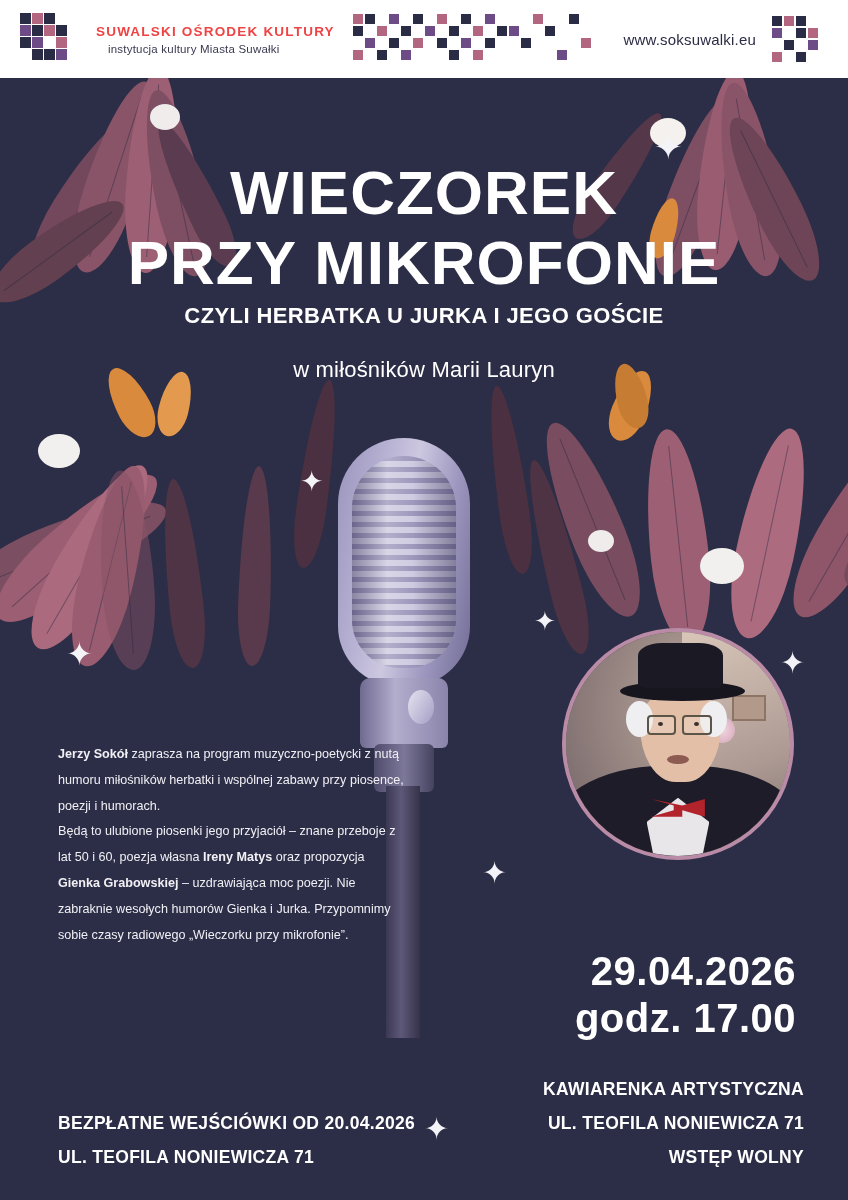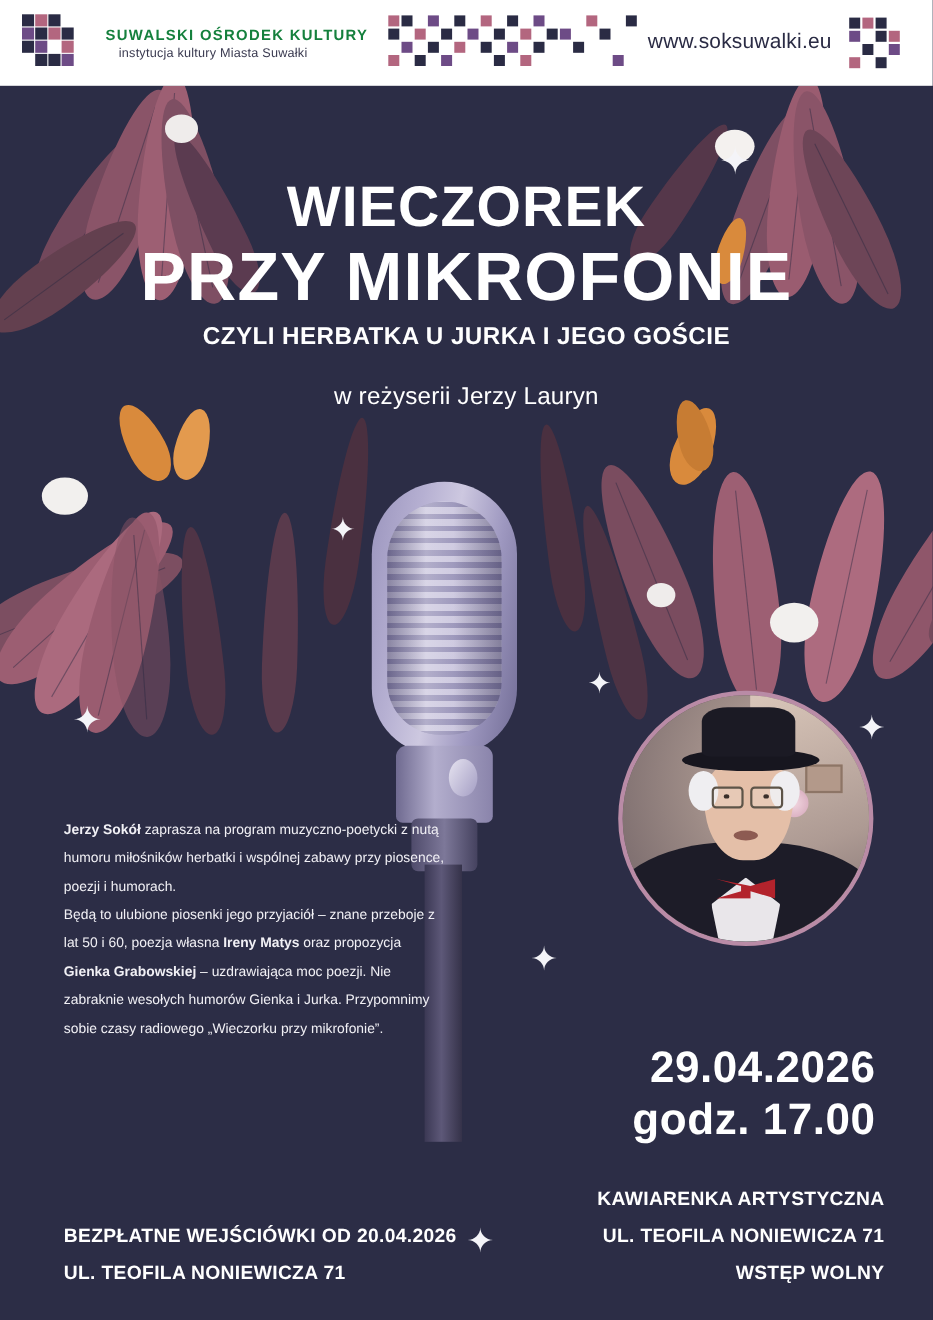--- a/index.html
+++ b/index.html
@@ -32,40 +32,40 @@
   }
   .hdr-text {
     margin-left: 14px;
     flex: 0 0 auto;
     text-align: left;
   }
   .hdr-title {
     font-size: 13.5px;
     font-weight: bold;
     letter-spacing: 1.2px;
-    color: #15803d;
+    color: #ef4444;
     line-height: 1.3;
   }
   .hdr-sub {
     font-size: 11.5px;
     color: #3a3a50;
     letter-spacing: 0.2px;
     margin-top: 3px;
     padding-left: 12px;
   }
   .hdr-pattern-mid {
     flex: 1 1 auto;
     height: 54px;
     margin: 0 10px 0 14px;
     position: relative;
     overflow: hidden;
   }
   .hdr-url {
     flex: 0 0 auto;
-    font-size: 19px;
+    font-size: 15px;
     color: #2a2b44;
     letter-spacing: 0.2px;
   }
   .hdr-logo-right {
     width: 58px; height: 50px;
     margin: 0 18px 0 16px;
     position: relative;
     flex: 0 0 auto;
   }
   .px { position: absolute; }
@@ -112,21 +112,21 @@
 
   
   .title-block {
     position: absolute;
     top: 84px; left: 0;
     width: 848px;
     text-align: center;
     z-index: 20;
   }
   .t1 {
-    font-size: 52px;
+    font-size: 62px;
     font-weight: bold;
     color: #ffffff;
     letter-spacing: 1px;
     line-height: 1.0;
     text-transform: uppercase;
   }
   .t2 {
     font-size: 62px;
     font-weight: bold;
     color: #ffffff;
@@ -538,21 +538,21 @@
   <div class="sparkle" style="left:534px;top:530px;font-size:26px;">✦</div>
   <div class="sparkle" style="left:66px;top:560px;font-size:32px;">✦</div>
   <div class="sparkle" style="left:780px;top:570px;font-size:30px;">✦</div>
   <div class="sparkle" style="left:482px;top:780px;font-size:30px;">✦</div>
   <div class="sparkle" style="left:424px;top:1036px;font-size:30px;">✦</div>
 
   <div class="title-block">
     <div class="t1">WIECZOREK</div>
     <div class="t2">PRZY MIKROFONIE</div>
     <div class="t3">CZYLI HERBATKA U JURKA I JEGO GOŚCIE</div>
-    <div class="t4">w reżyserii Jerzy Lauryn</div>
+    <div class="t4">w miłośników Marii Lauryn</div>
   </div>
 
   <div class="mic-wrap">
     <div class="mic-head">
       <div class="mic-grille"></div>
       <div class="mic-grille-shade"></div>
     </div>
     <div class="mic-neck"></div>
     <div class="mic-knob"></div>
     <div class="mic-base"></div>

